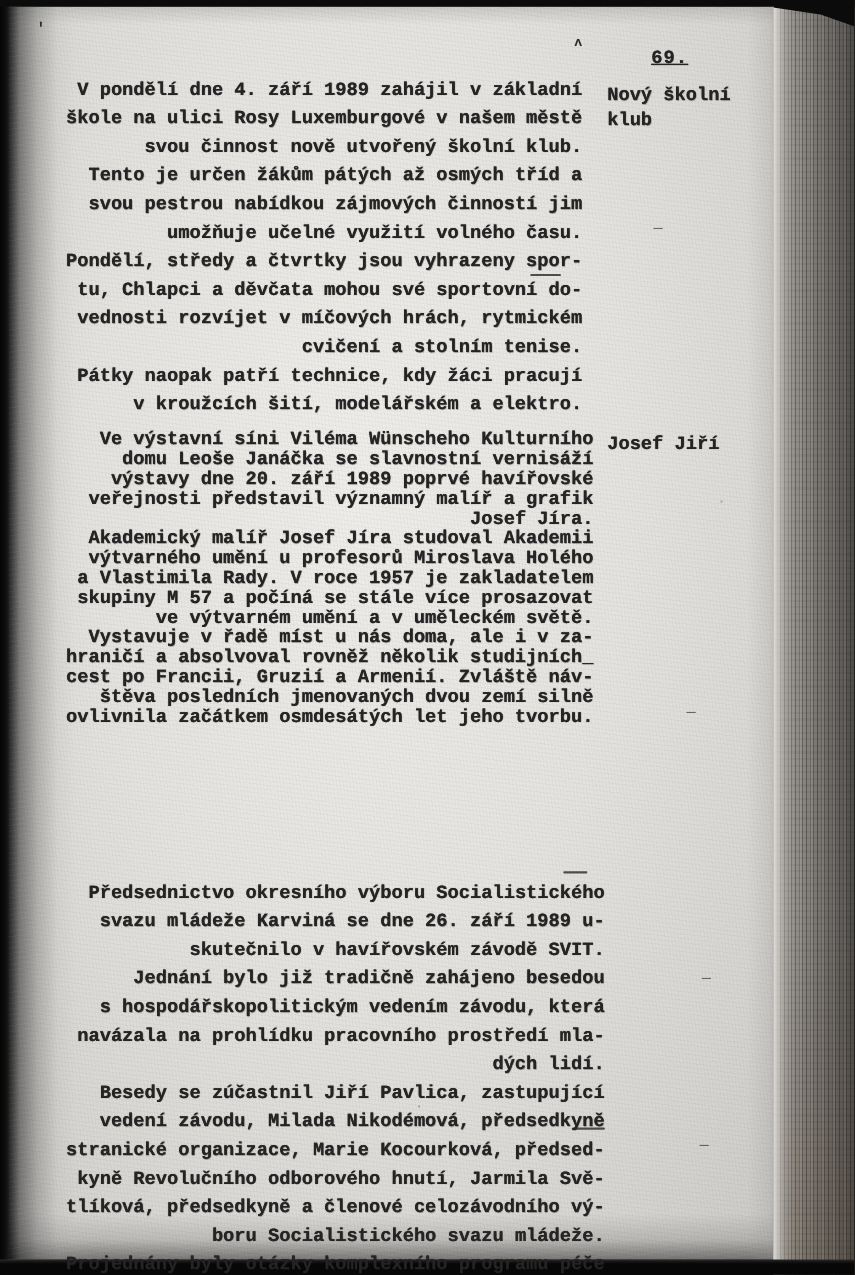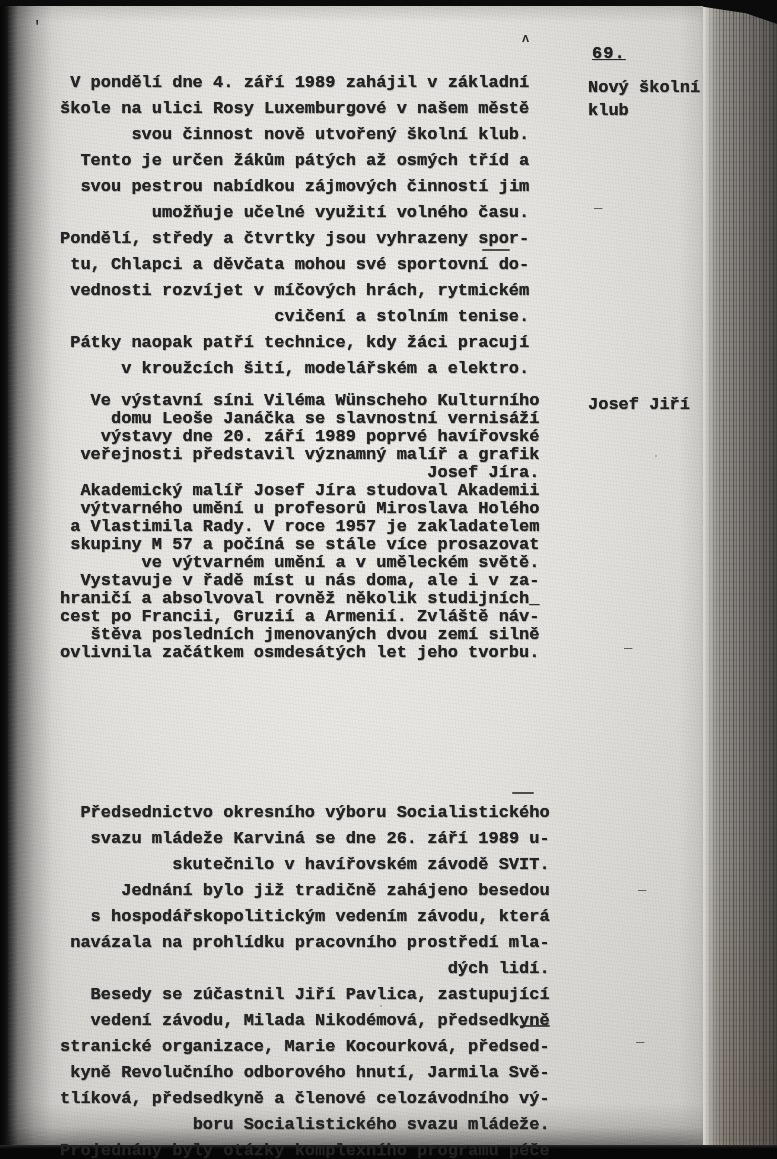--- a/index.html
+++ b/index.html
@@ -46,21 +46,21 @@
 
   
   .tw{
     position:absolute;white-space:pre;color:#242424;font-weight:bold;
     font-size:17px;text-shadow:0 0 0.7px rgba(25,25,25,0.85), 0.5px 0.5px 0.4px rgba(35,35,35,0.28);
   }
   .para{left:60px;line-height:26px;text-align:right;}
   #p1{top:70px;}
   #p2{top:392px;line-height:18px;}
   #p3{top:800px;}
-  .note{left:552px;line-height:23px;margin-left:36px;}
+  .note{left:552px;line-height:23px;}
   #n1{top:76px;}
   #n2{top:393px;}
   #n3{top:771px;left:545px;}
   .pageno{left:592px;top:44px;font-size:17px;letter-spacing:1px;text-decoration:underline;}
 
   
   .mark{position:absolute;color:#2c2c2c;font-weight:bold;font-size:14px;line-height:14px;}
   .uline{position:absolute;height:2px;background:rgba(40,40,40,0.8);border-radius:1px;}
   .speck{position:absolute;width:2px;height:2px;border-radius:50%;background:rgba(70,70,70,0.4);}
 </style>

